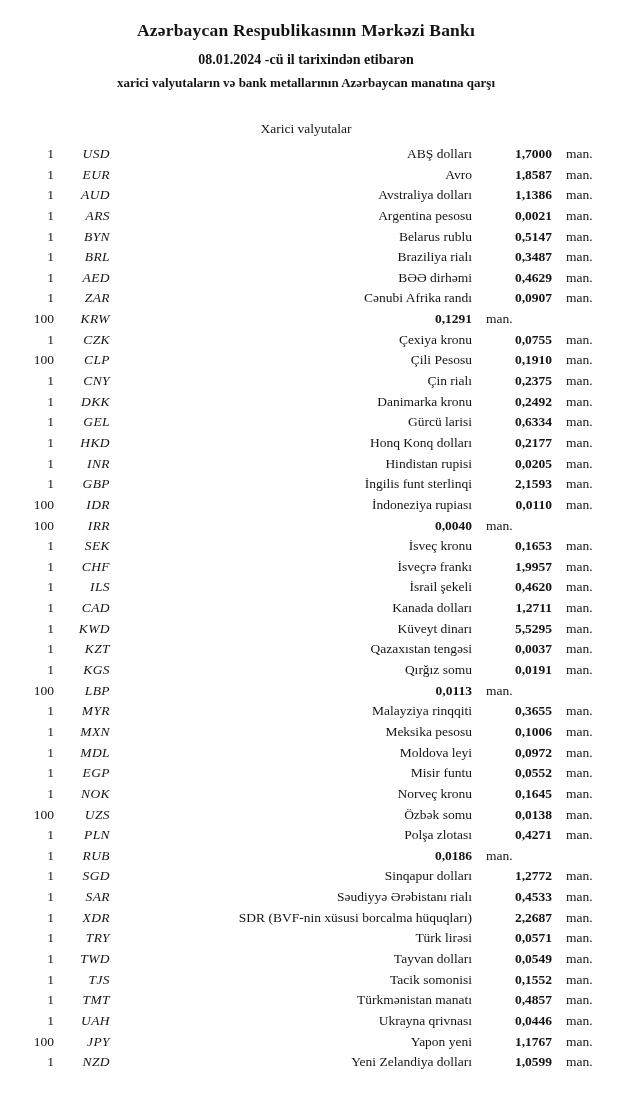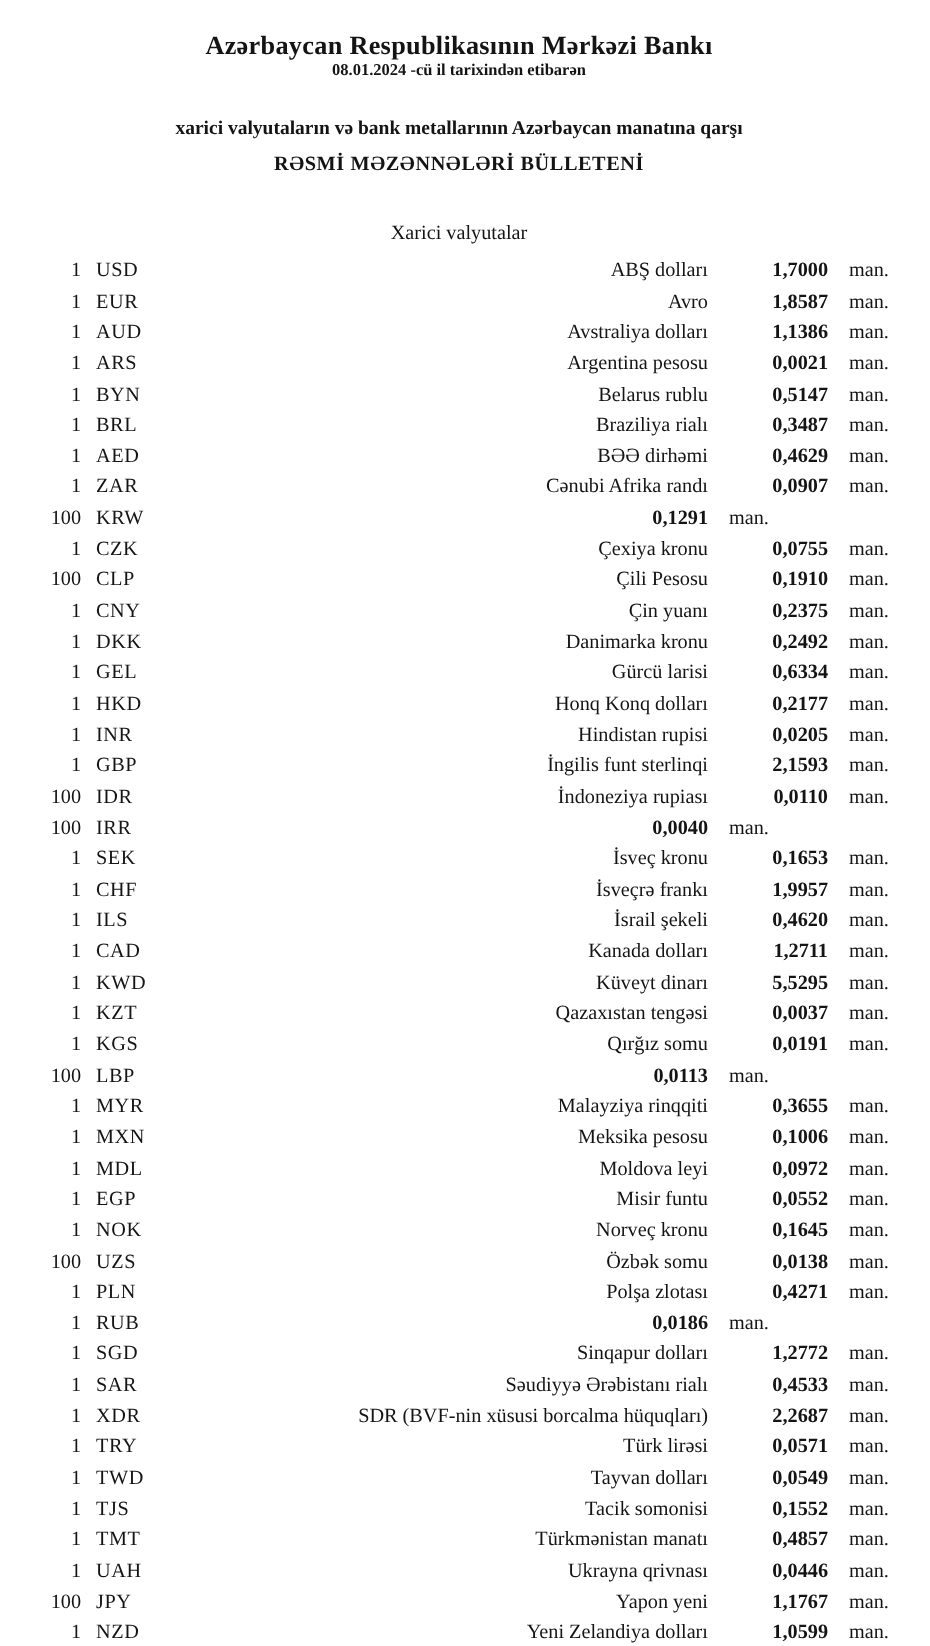--- a/index.html
+++ b/index.html
@@ -23,27 +23,28 @@
   .hdr {
     text-align: center;
   }
   .bank-name {
     font-size: 17.5px;
     font-weight: bold;
     margin-top: 8px;
     letter-spacing: 0.2px;
   }
   .date-line {
-    font-size: 11px;
+    font-size: 14px;
     font-weight: bold;
+    margin-top: 11px;
   }
   .sub1 {
     font-size: 13px;
     font-weight: bold;
-    margin-top: 24px;
+    margin-top: 7px;
   }
   .sub2 {
     font-size: 13.5px;
     font-weight: bold;
     margin-top: 8px;
     letter-spacing: 0.4px;
   }
   .section-title {
     text-align: center;
     font-weight: normal;
@@ -59,23 +60,24 @@
     grid-template-columns: 40px 56px 1fr 80px 46px;
     line-height: 20.65px;
     height: 20.65px;
     font-size: 13.5px;
     white-space: nowrap;
   }
   .qty {
     text-align: right;
   }
   .code {
-    text-align: left;
+    text-align: right;
     padding-left: 10px;
     letter-spacing: 0.4px;
+    font-style: italic;
   }
   .name {
     text-align: right;
     overflow: hidden;
   }
   .rate {
     text-align: right;
     font-weight: bold;
   }
   .unit {
@@ -85,21 +87,20 @@
 </style>
 </head>
 <body>
 
 <div class="page">
 
   <div class="hdr">
     <div class="bank-name">Azərbaycan Respublikasının Mərkəzi Bankı</div>
     <div class="date-line">08.01.2024  -cü il tarixindən etibarən</div>
     <div class="sub1">xarici valyutaların və bank metallarının Azərbaycan manatına qarşı</div>
-    <div class="sub2">RƏSMİ MƏZƏNNƏLƏRİ BÜLLETENİ</div>
   </div>
 
   <div class="section-title">Xarici valyutalar</div>
 
   <div class="rates-table">
   <div class="row">
     <span class="qty">1</span>
     <span class="code">USD</span>
     <span class="name">ABŞ dolları</span>
     <span class="rate">1,7000</span>
@@ -181,21 +182,21 @@
     <span class="qty">100</span>
     <span class="code">CLP</span>
     <span class="name">Çili Pesosu</span>
     <span class="rate">0,1910</span>
     <span class="unit">man.</span>
   </div>
 
   <div class="row">
     <span class="qty">1</span>
     <span class="code">CNY</span>
-    <span class="name">Çin yuanı</span>
+    <span class="name">Çin rialı</span>
     <span class="rate">0,2375</span>
     <span class="unit">man.</span>
   </div>
 
   <div class="row">
     <span class="qty">1</span>
     <span class="code">DKK</span>
     <span class="name">Danimarka kronu</span>
     <span class="rate">0,2492</span>
     <span class="unit">man.</span>

